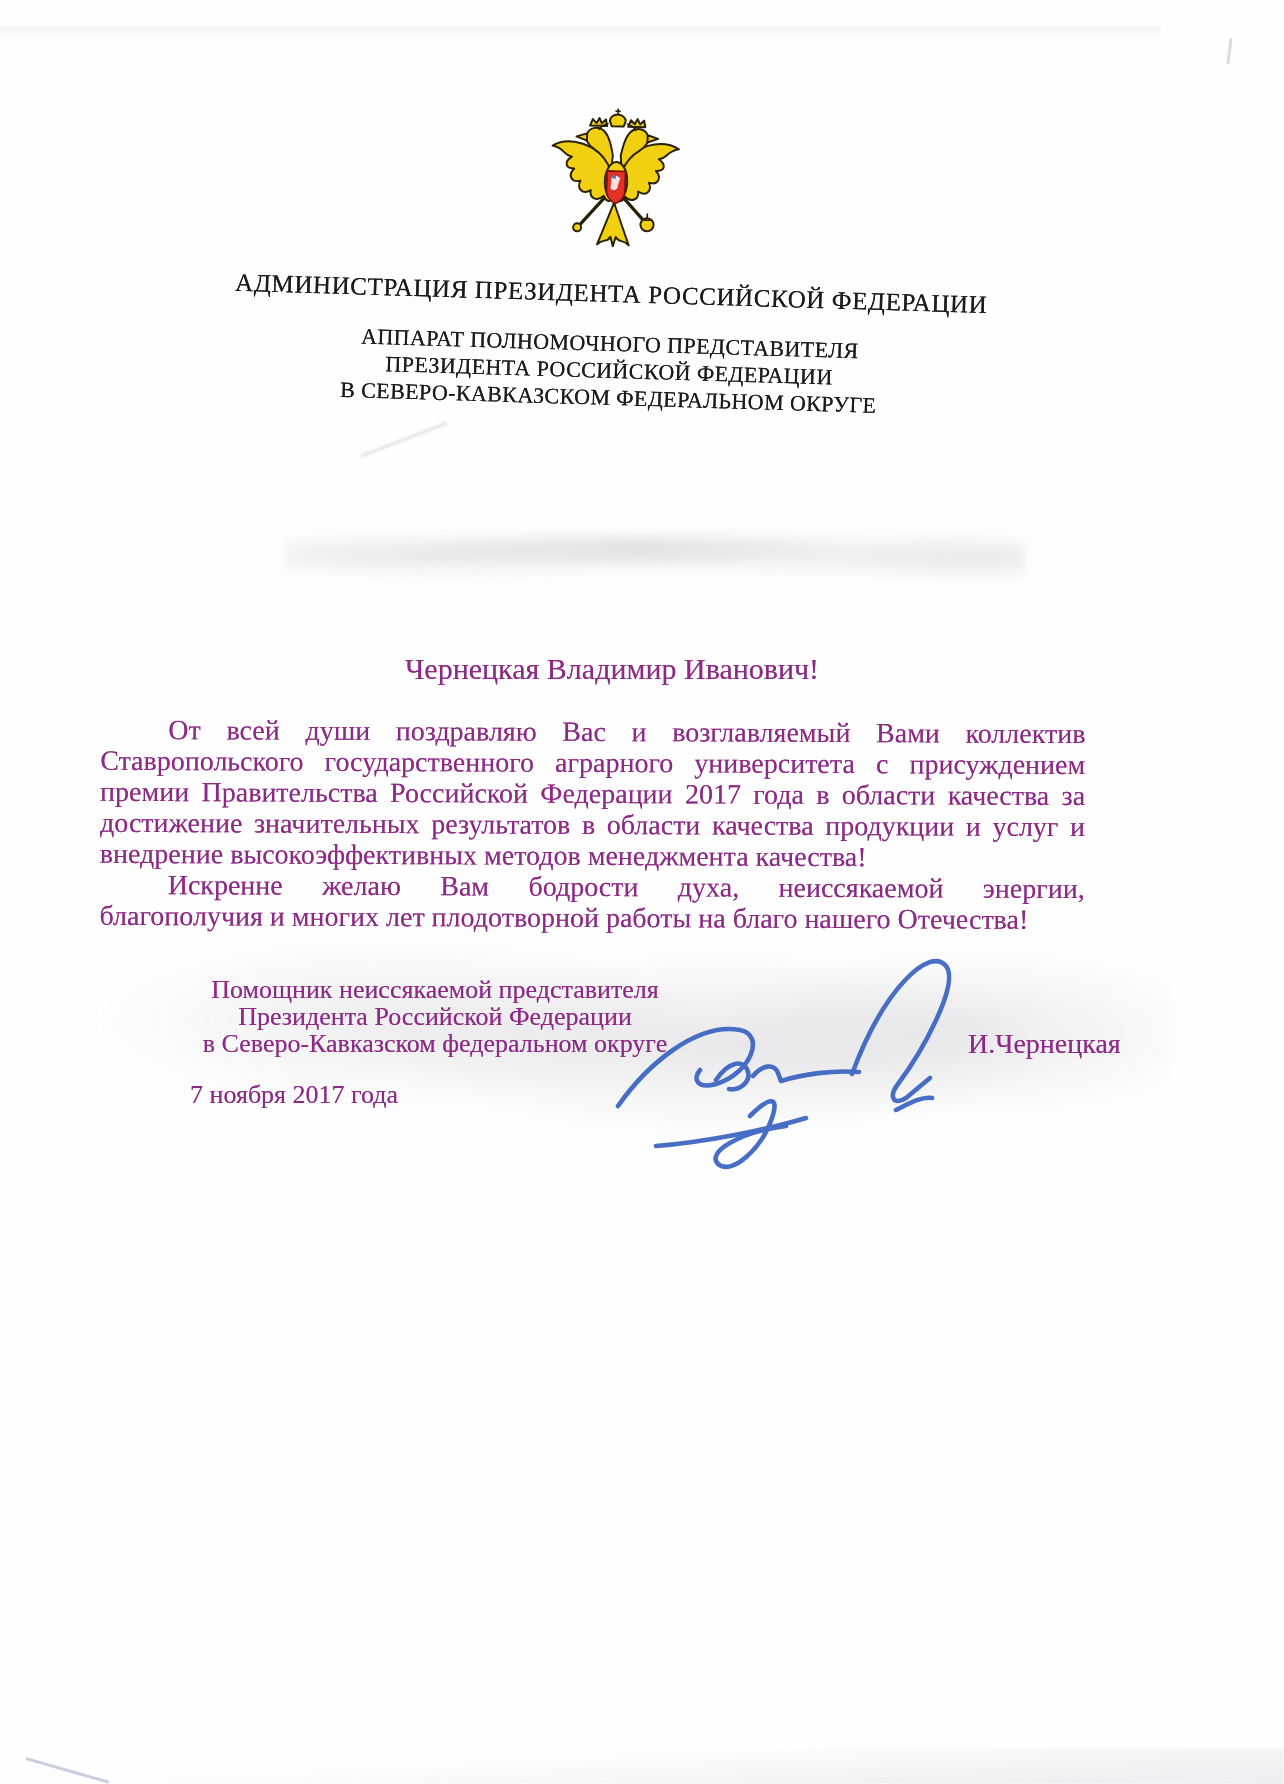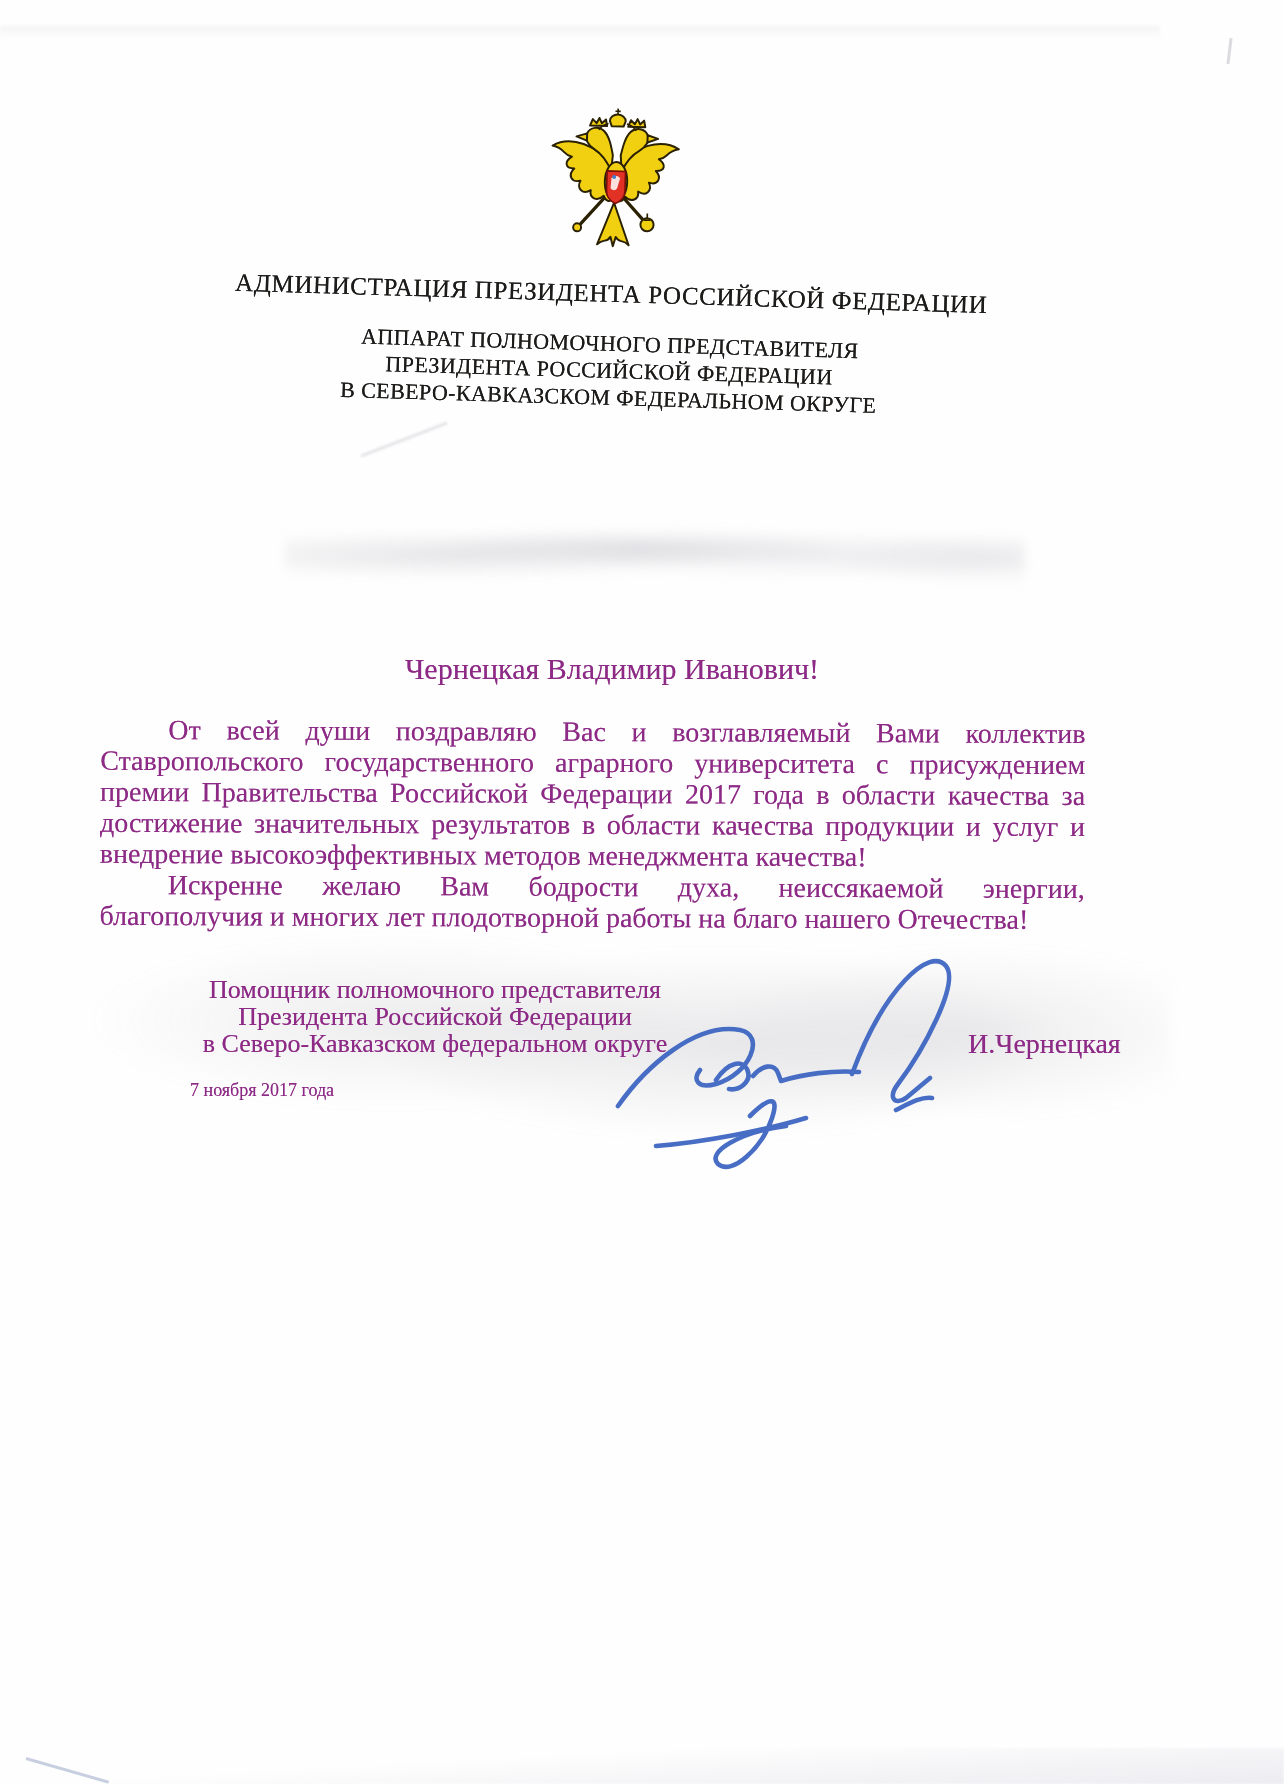--- a/index.html
+++ b/index.html
@@ -59,21 +59,21 @@
   .indent { padding-left: 68px; }
 
   #sig-position {
     top: 976px; left: 130px; width: 610px;
     text-align: center;
     font-size: 26px;
     line-height: 27px;
   }
   #sig-date {
     top: 1080px; left: 190px;
-    font-size: 18px;
+    font-size: 26px;
   }
   #sig-name {
     top: 1028px; left: 968px;
     font-size: 28px;
     text-align: right;
   }
 
   
   .smudge { pointer-events: none; }
   #redacted-smudge {
@@ -185,21 +185,21 @@
   <div class="body-line jst indent">От всей души поздравляю Вас и возглавляемый Вами коллектив</div>
   <div class="body-line jst">Ставропольского государственного аграрного университета с присуждением</div>
   <div class="body-line jst">премии Правительства Российской Федерации 2017 года в области качества за</div>
   <div class="body-line jst">достижение значительных результатов в области качества продукции и услуг и</div>
   <div class="body-line">внедрение высокоэффективных методов менеджмента качества!</div>
   <div class="body-line jst indent">Искренне желаю Вам бодрости духа, неиссякаемой энергии,</div>
   <div class="body-line">благополучия и многих лет плодотворной работы на благо нашего Отечества!</div>
 </div>
 
 <div class="abs ink" id="sig-position">
-  <div>Помощник полномочного представителя</div>
+  <div>Помощник неиссякаемой представителя</div>
   <div>Президента Российской Федерации</div>
   <div>в Северо-Кавказском федеральном округе</div>
 </div>
 
 <div class="abs ink" id="sig-date">7 ноября 2017 года</div>
 
 <div class="abs ink" id="sig-name">И.Чернецкая</div>
 
 <svg class="abs" id="signature-svg" width="420" height="250" viewBox="0 0 420 250" aria-hidden="true">
   <g fill="none" stroke="#3f66c2" stroke-width="4.6" stroke-linecap="round" stroke-linejoin="round" opacity="0.95">

